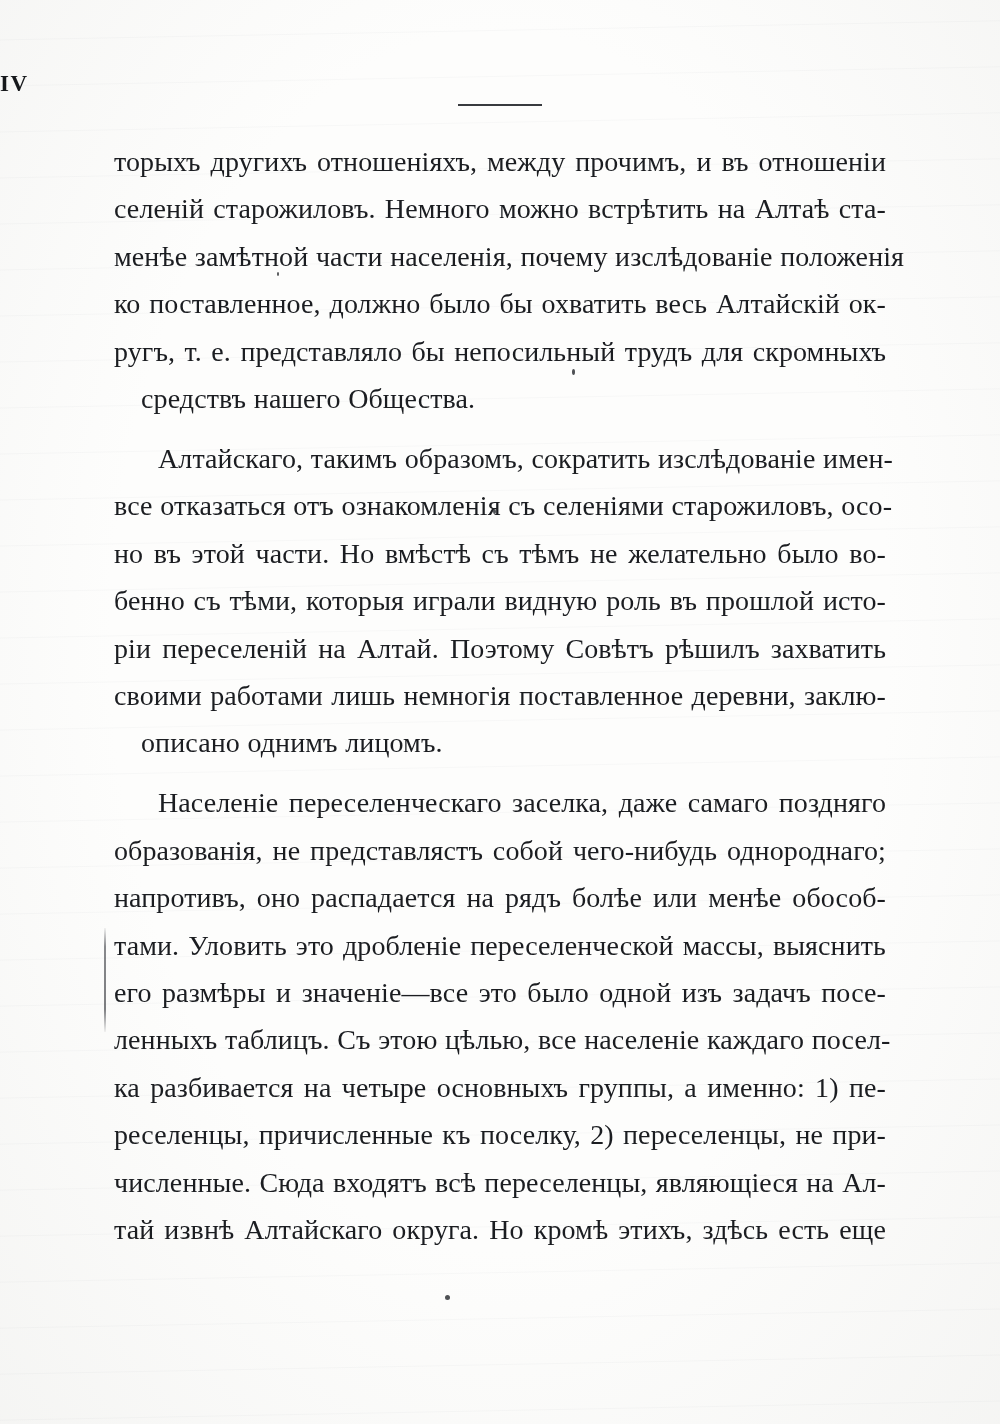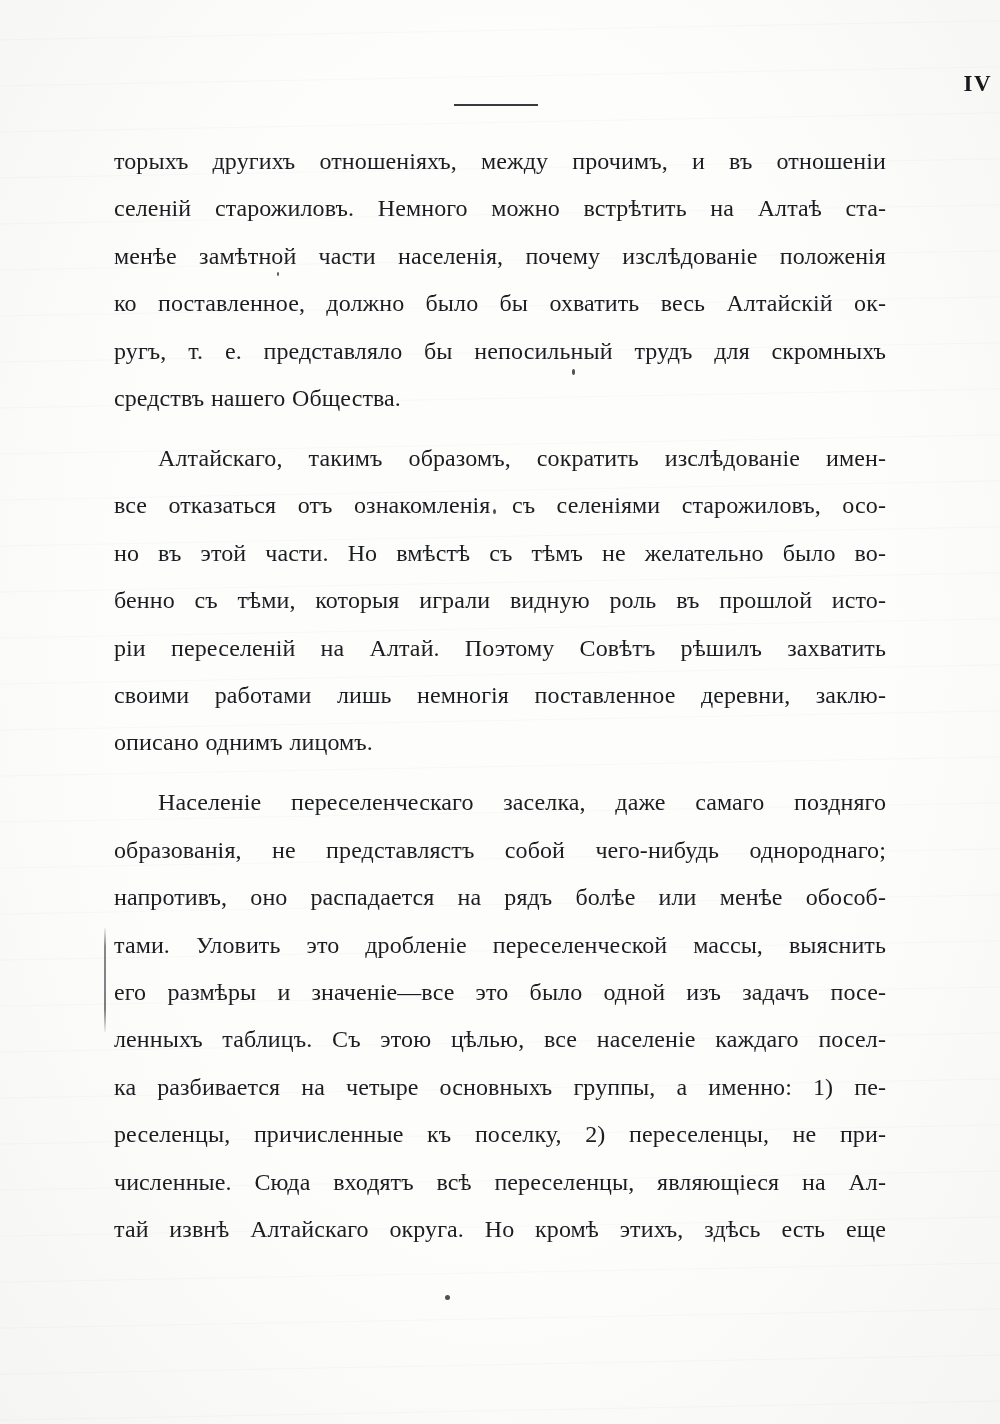--- a/index.html
+++ b/index.html
@@ -47,22 +47,22 @@
                 rgba(255,255,255,0) 55%,
                 rgba(238,238,236,0.55) 100%);
     z-index: 2;
   }
 
   
   .folio-block {
     position: absolute;
     top: 72px;
     left: 0;
-    right: 8px;
-    text-align: right;
+    right: 0;
+    text-align: left;
     z-index: 4;
   }
 
   .folio {
     display: inline-block;
     font-family: "Liberation Serif", "DejaVu Serif", serif;
     font-size: 23px;
     font-weight: 700;
     letter-spacing: 1.5px;
     color: #16181b;
@@ -83,21 +83,21 @@
     top: 138px;
     left: 114px;
     width: 772px;
     z-index: 4;
   }
 
   p.para {
     margin: 0 0 0 0;
     text-align: justify;
     text-align-last: left;
-    font-size: 24px;
+    font-size: 28px;
     line-height: 47.4px;
     color: #1b1d21;
     letter-spacing: 0.1px;
     word-spacing: 0.5px;
     text-indent: 0;
     hyphens: none;
   }
 
   p.para + p.para {
     margin-top: 12.5px;
@@ -106,20 +106,21 @@
   
   .ln {
     display: block;
     text-align: justify;
     text-align-last: justify;
     white-space: nowrap;
   }
 
   .ln.last {
     text-align-last: left;
+    margin-left: 27px;
   }
 
   .ln.indent {
     padding-left: 44px;
     text-align-last: justify;
   }
 
   
   .margin-mark {
     position: absolute;

